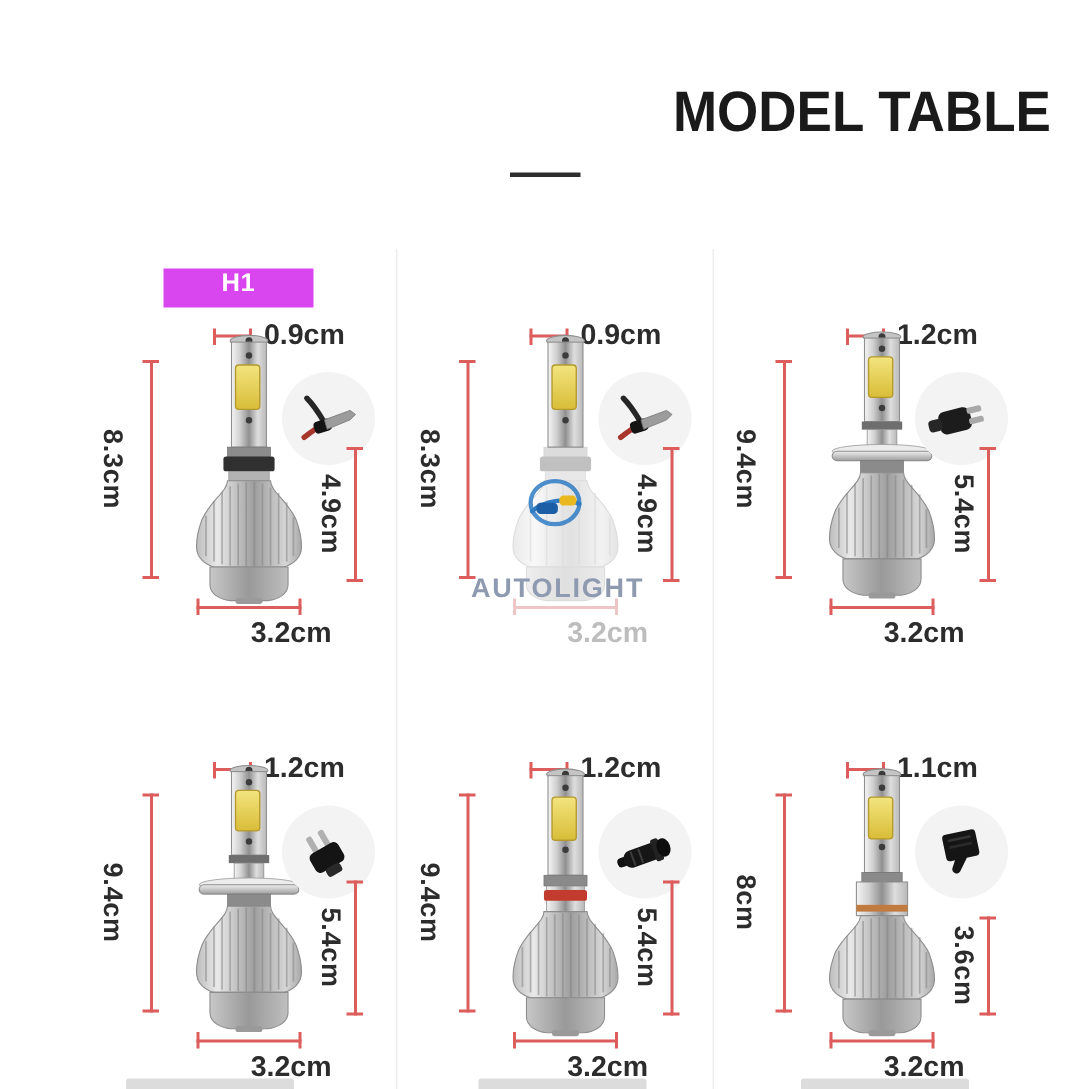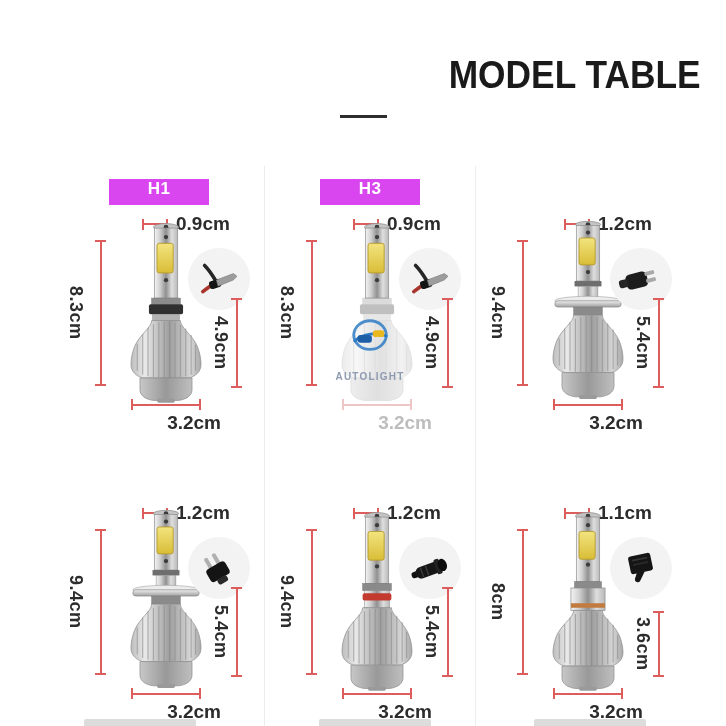--- a/index.html
+++ b/index.html
@@ -54,21 +54,21 @@
   .dim-bottom-line{position:absolute;left:77px;top:238px;width:70px;}
   .dim-bottom-label{position:absolute;left:57px;top:246px;width:110px;text-align:right;font-size:19px;font-weight:600;color:#2c2c2c;}
   .cell.faded-bottom .dim-bottom-line{background:#efc6c6;}
   .cell.faded-bottom .dim-bottom-label{color:#bdbdbd;}
   
   .bulb{position:absolute;left:58px;top:54px;width:108px;height:184px;}
   .ghost .lower{opacity:.3;}
   
   .watermark{position:absolute;left:50%;transform:translateX(-50%);top:150px;width:112px;text-align:center;}
   .wm-logo{width:46px;height:42px;}
-  .wm-text{font-size:10px;font-weight:700;color:#8e9ab0;letter-spacing:1.2px;margin-top:9px;}
+  .wm-text{font-size:18px;font-weight:700;color:#8e9ab0;letter-spacing:1.2px;margin-top:19px;}
   
   .strip{position:absolute;bottom:0;height:7px;width:112px;background:#dcdcdc;border-radius:2px 2px 0 0;}
 </style>
 </head>
 <body>
 
 <svg width="0" height="0" style="position:absolute" aria-hidden="true">
   <defs>
     <linearGradient id="gTube" x1="0" y1="0" x2="1" y2="0">
       <stop offset="0" stop-color="#f4f4f4"></stop>
@@ -159,23 +159,20 @@
     </div>
     <span class="vline dim-right-line"></span>
     <div class="dim-right-label">
       <span class="vtext">4.9cm</span>
     </div>
     <span class="hline dim-bottom-line"></span>
     <div class="dim-bottom-label">3.2cm</div>
   </section>
 
   <section class="cell faded-bottom">
-    <div class="model-header">
-      <span>H3</span>
-    </div>
     <div class="dim-left-label">
       <span class="vtext">8.3cm</span>
     </div>
     <span class="vline dim-left-line"></span>
     <div class="dim-top">
       <span class="hline"></span>
       <span class="dlabel">0.9cm</span>
     </div>
     <svg class="bulb ghost" viewBox="0 0 120 205">
       <ellipse cx="60" cy="8" rx="14" ry="4" fill="#c4c4c4" stroke="#8d8d8d" stroke-width=".8"></ellipse>

